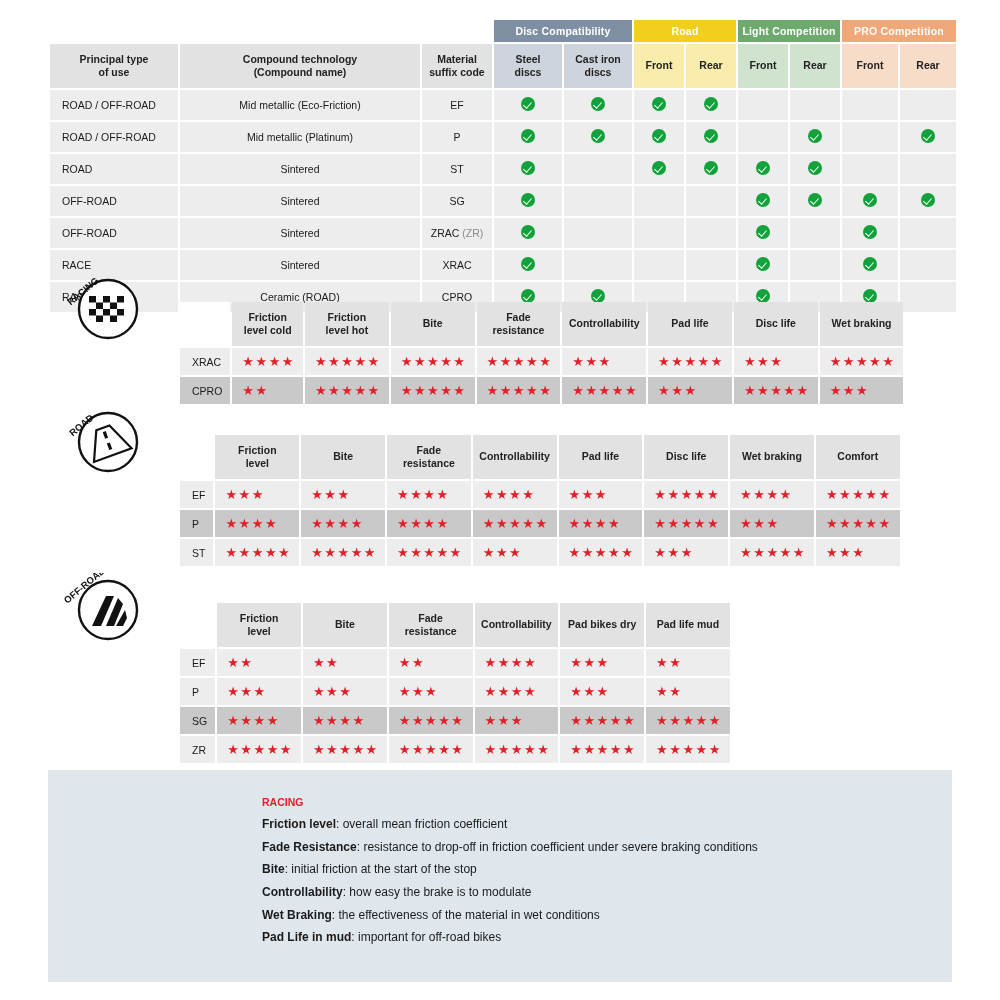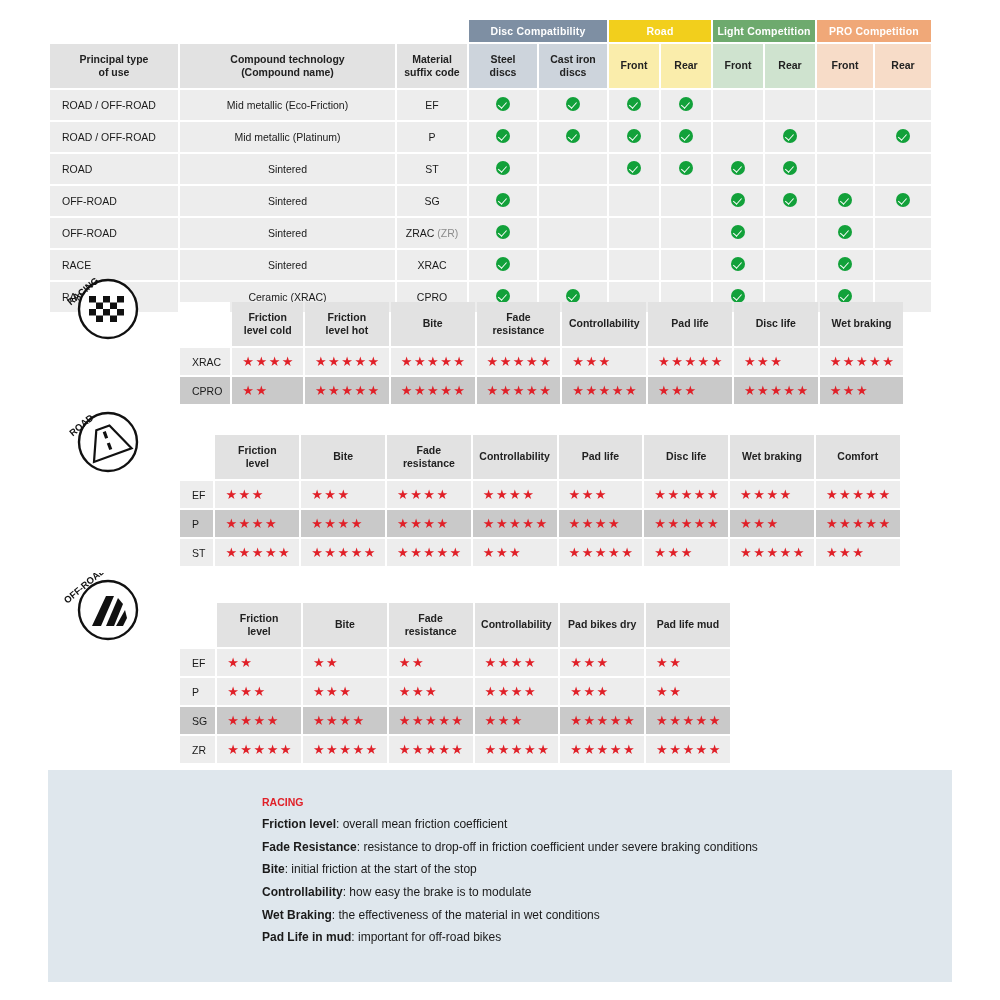--- a/index.html
+++ b/index.html
@@ -127,21 +127,21 @@
     <tbody id="compat-body">
         <tr>
           <td colspan="3" style="background: rgb(255, 255, 255); border: 0px;"></td>
           <td class="grp-hdr" colspan="2" style="background: rgb(126, 143, 163);">Disc Compatibility</td>
           <td class="grp-hdr" colspan="2" style="background: rgb(242, 207, 28);">Road</td>
           <td class="grp-hdr" colspan="2" style="background: rgb(110, 170, 110);">Light Competition</td>
           <td class="grp-hdr" colspan="2" style="background: rgb(240, 168, 120);">PRO Competition</td>
         </tr>
         <tr>
           <td class="col-hdr" style="width: 128px; background: rgb(226, 226, 226);">Principal type<br>of use</td>
-          <td class="col-hdr" style="width: 215px; background: rgb(226, 226, 226);">Compound technology<br>(Compound name)</td>
+          <td class="col-hdr" style="width: 240px; background: rgb(226, 226, 226);">Compound technology<br>(Compound name)</td>
           <td class="col-hdr" style="width: 70px; background: rgb(226, 226, 226);">Material<br>suffix code</td>
           <td class="col-hdr" style="width: 68px; background: rgb(205, 212, 220);">Steel<br>discs</td>
           <td class="col-hdr" style="width: 68px; background: rgb(205, 212, 220);">Cast iron<br>discs</td>
           <td class="col-hdr" style="width: 50px; background: rgb(250, 237, 171);">Front</td>
           <td class="col-hdr" style="width: 50px; background: rgb(250, 237, 171);">Rear</td>
           <td class="col-hdr" style="width: 50px; background: rgb(207, 227, 207);">Front</td>
           <td class="col-hdr" style="width: 50px; background: rgb(207, 227, 207);">Rear</td>
           <td class="col-hdr" style="width: 56px; background: rgb(247, 220, 200);">Front</td>
           <td class="col-hdr" style="width: 56px; background: rgb(247, 220, 200);">Rear</td>
         </tr>
@@ -218,21 +218,21 @@
           <td class="cell center lightgrey"></td>
           <td class="cell center lightgrey"></td>
           <td class="cell center lightgrey"></td>
           <td class="cell center lightgrey"><span class="check"></span></td>
           <td class="cell center lightgrey"></td>
           <td class="cell center lightgrey"><span class="check"></span></td>
           <td class="cell center lightgrey"></td>
         </tr>
         <tr>
           <td class="cell lightgrey" style="padding-left: 12px;">RACE</td>
-          <td class="cell center lightgrey">Ceramic (XRAC)</td>
+          <td class="cell center lightgrey">Ceramic (ROAD)</td>
           <td class="cell center lightgrey">CPRO</td>
           <td class="cell center lightgrey"><span class="check"></span></td>
           <td class="cell center lightgrey"><span class="check"></span></td>
           <td class="cell center lightgrey"></td>
           <td class="cell center lightgrey"></td>
           <td class="cell center lightgrey"><span class="check"></span></td>
           <td class="cell center lightgrey"></td>
           <td class="cell center lightgrey"><span class="check"></span></td>
           <td class="cell center lightgrey"></td>
         </tr>

